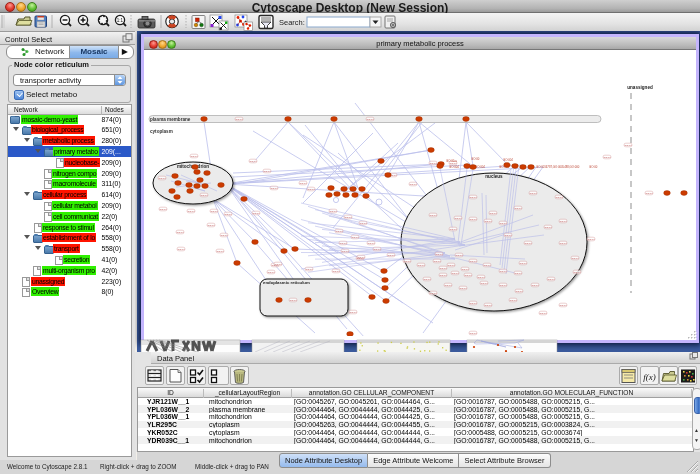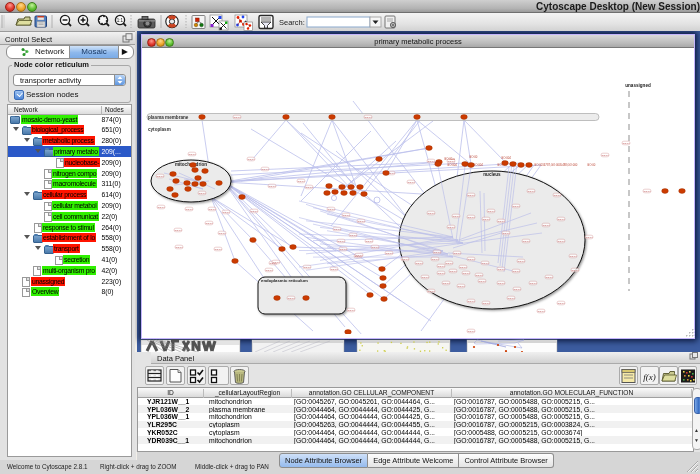--- a/index.html
+++ b/index.html
@@ -1,34 +1,34 @@
 <!DOCTYPE html>
 <html><head><meta charset="utf-8"><style>
 html,body{margin:0;padding:0;}
 body{width:700px;height:474px;overflow:hidden;position:relative;
  font-family:"Liberation Sans",sans-serif;background:#d6d6d6;}
 svg{font-family:"Liberation Sans",sans-serif;}
 .abs{position:absolute;}
 #titlebar{left:0;top:0;width:700px;height:12px;
  background:linear-gradient(#cfcfcf,#b3b3b3 70%,#9a9a9a);border-bottom:1px solid #6f6f6f;}
-#titletext{left:0;top:1px;width:700px;text-align:right;font-size:10px;color:#1a1a1a;font-weight:bold;}
+#titletext{left:0;top:1px;width:700px;text-align:center;font-size:12px;color:#1a1a1a;font-weight:bold;}
 .tl{position:absolute;top:2px;width:8px;height:8px;border-radius:50%;}
 .tl.r{background:radial-gradient(circle at 50% 30%,#ff9a90 0%,#e33a2e 55%,#b01d12);border:0.5px solid #9a2018;}
 .tl.o{background:radial-gradient(circle at 50% 30%,#ffd78a 0%,#f0a72e 55%,#c27c10);border:0.5px solid #a8731a;}
 .tl.g{background:radial-gradient(circle at 50% 30%,#c4f09a 0%,#61c234 55%,#3d9a18);border:0.5px solid #3e7e1c;}
 #toolbar{left:0;top:13px;width:700px;height:18px;
  background:linear-gradient(#f4f4f4,#e3e3e3 60%,#d2d2d2);border-bottom:1px solid #9a9a9a;}
 #cpanel{left:0;top:32px;width:136px;height:428px;background:#e2e2e2;border-right:1px solid #f2efe9;}
 #cphead{left:0;top:32px;width:135px;height:12px;
  background:linear-gradient(#f2f2f2,#d5d5d5);border-bottom:1px solid #9e9e9e;}
 #cphead span{position:absolute;left:5px;top:2.5px;font-size:7.5px;color:#111;}
 #tabbar{left:6px;top:45px;width:126px;height:12px;background:#fff;border:1px solid #8f8f8f;border-radius:6px;}
 #tabmosaic{position:absolute;left:62px;top:0;width:48px;height:12px;
  background:linear-gradient(#cfe2f8,#8db8ec 55%,#7aabe6);border-left:1px solid #8f8f8f;border-right:1px solid #8f8f8f;
- font-size:8px;font-weight:normal;color:#1a3a66;text-align:center;line-height:12px;}
+ font-size:8px;font-weight:bold;color:#1a3a66;text-align:center;line-height:12px;}
 #tabnet{position:absolute;left:28px;top:1px;font-size:8px;color:#222;}
 #tabarrow{position:absolute;right:5px;top:1px;font-size:8px;color:#111;}
 #groupbox{left:8px;top:65px;width:121px;height:36px;border:1px solid #a8a8a8;border-radius:3px;}
 #grouplab{left:12px;top:60px;font-size:7.5px;font-weight:bold;color:#111;background:#e2e2e2;padding:0 2px;}
 #combo{left:13px;top:74px;width:111px;height:10px;background:#fff;border:1px solid #8f8f8f;border-radius:3px;}
 #combo span{position:absolute;left:6px;top:1px;font-size:7.5px;color:#111;}
 #combobtn{position:absolute;right:0;top:0;width:10px;height:10px;border-radius:0 3px 3px 0;
  background:linear-gradient(#b7d4f7,#5e96e0);border-left:1px solid #8f8f8f;}
 #combobtn svg{position:absolute;left:0;top:0;}
 #cbx{left:14px;top:90px;width:8px;height:8px;background:linear-gradient(#9ec3f2,#4d86d8);border:1px solid #3a6bb5;border-radius:2px;}
@@ -43,21 +43,21 @@
 .trow .lab{position:absolute;top:1px;height:9px;line-height:9px;padding:0 1px;color:#000;}
 .trow .num{position:absolute;left:93.5px;top:0;color:#000;letter-spacing:0;}
 .grn{background:#30f000;}
 .red{background:#ff1400;}
 .tri{position:absolute;top:3px;width:0;height:0;border:3px solid transparent;border-top:4px solid #555;}
 .fold{position:absolute;top:2.5px;width:8px;height:6px;background:linear-gradient(#7aa3cc,#4a7aab);border:0.5px solid #35618f;border-radius:1px;}
 .fold:before{content:"";position:absolute;left:0;top:-1.5px;width:4px;height:1.5px;background:#4a7aab;border-radius:1px 1px 0 0;}
 .file{position:absolute;top:1.5px;width:6px;height:7.5px;background:#fff;border:0.5px solid #999;}
 .file:before{content:"";position:absolute;right:0;top:0;width:2px;height:2px;background:#ddd;border-left:0.5px solid #999;border-bottom:0.5px solid #999;}
 #mdi{left:135px;top:31px;width:565px;height:321px;background:#3c5c9f;overflow:hidden;}
-#frame{position:absolute;left:6px;top:3px;width:552px;height:303px;background:#fff;border:1px solid #c4b5fd;box-shadow:0 0 6px 2px rgba(5,15,45,0.9);text-decoration:underline;}
+#frame{position:absolute;left:6px;top:3px;width:552px;height:303px;background:#fff;border:3px solid #c4b5fd;box-shadow:0 0 6px 2px rgba(5,15,45,0.9);text-decoration:underline;}
 #ftitle{position:absolute;left:0;top:0;width:100%;height:12px;
  background:linear-gradient(#d9d9d9,#b9b9b9 70%,#a8a8a8);border-bottom:1px solid #777;}
 #ftext{position:absolute;left:0;top:2px;width:100%;text-align:center;font-size:7.5px;color:#111;}
 .ftl{position:absolute;top:2.5px;width:7px;height:7px;border-radius:50%;}
 #dpanel{left:135px;top:352px;width:565px;height:100px;background:#e4e4e4;}
 #dphead{position:absolute;left:16px;top:0;width:100%;height:11px;
  background:linear-gradient(#f0f0f0,#d2d2d2);border-bottom:1px solid #aaa;}
 #dphead span{position:absolute;left:6px;top:2px;font-size:7.5px;color:#111;}
 #dtable{position:absolute;left:2px;top:35px;width:555px;height:63px;background:#fff;border:1px solid #999;}
 #dthead{position:absolute;left:0;top:0;width:100%;height:9px;
@@ -189,21 +189,21 @@
 <div class="abs" id="combo">
     <span>transporter activity</span>
     <div id="combobtn">
       <svg width="10" height="10" viewBox="0 0 10 10">
         <path d="M2.6 4 L7.4 4 L5 1.2 Z" fill="#fff"></path>
         <path d="M2.6 6 L7.4 6 L5 8.8 Z" fill="#fff"></path>
       </svg>
     </div>
   </div>
 <div class="abs" id="cbx"></div>
-<div class="abs" id="cbxlab">Session nodes</div>
+<div class="abs" id="cbxlab">Select metabo</div>
 <div class="abs" id="treebox">
   <div id="treehead">
       <span class="h1">Network</span>
       <span class="h2">Nodes</span>
     </div>
   <div id="treerows">
 <div class="trow" style="top:8.6px;">
         <span class="fold" style="left:2px;"></span>
         <span class="lab grn" style="left:13px;">mosaic-demo-yeast</span>
         <span class="num" style="color:#000;">874(0)</span>
@@ -899,23 +899,23 @@
         </div>
     </div>
   </div>
   <div style="position:absolute;left:557px;top:36px;width:8px;height:60px;background:#f4f4f4;border:1px solid #aaa;border-radius:4px;">
    <div style="position:absolute;left:0.5px;top:8px;width:6px;height:15px;border-radius:3px;background:linear-gradient(90deg,#7aa8e8,#3a6fc4 60%,#6899dd);border:0.5px solid #3a62a8;"></div>
    <div style="position:absolute;left:1px;top:38px;font-size:5px;color:#333;">▲</div>
    <div style="position:absolute;left:1px;top:48px;font-size:5px;color:#333;">▼</div>
   </div>
 </div>
 <div class="abs" id="btabs">
- <div class="btab">Node Attribute Browser</div>
+ <div class="btab">Node Attribute Desktop</div>
     <div class="btab">Edge Attribute Welcome</div>
-    <div class="btab">Control Attribute Browser</div>
+    <div class="btab">Select Attribute Browser</div>
 </div>
 <div class="abs" id="status">
  <span style="left:7px;">Welcome to Cytoscape 2.8.1</span>
  <span style="left:100px;">Right-click + drag to ZOOM</span>
  <span style="left:195px;">Middle-click + drag to PAN</span>
 </div>
 <svg class="abs" width="14" height="14" viewBox="0 0 14 14" style="left:685px;top:459px;">
     <g stroke="#aaa" stroke-width="1">
       <line x1="2" y1="13" x2="13" y2="2"></line>
       <line x1="6" y1="13" x2="13" y2="6"></line>

